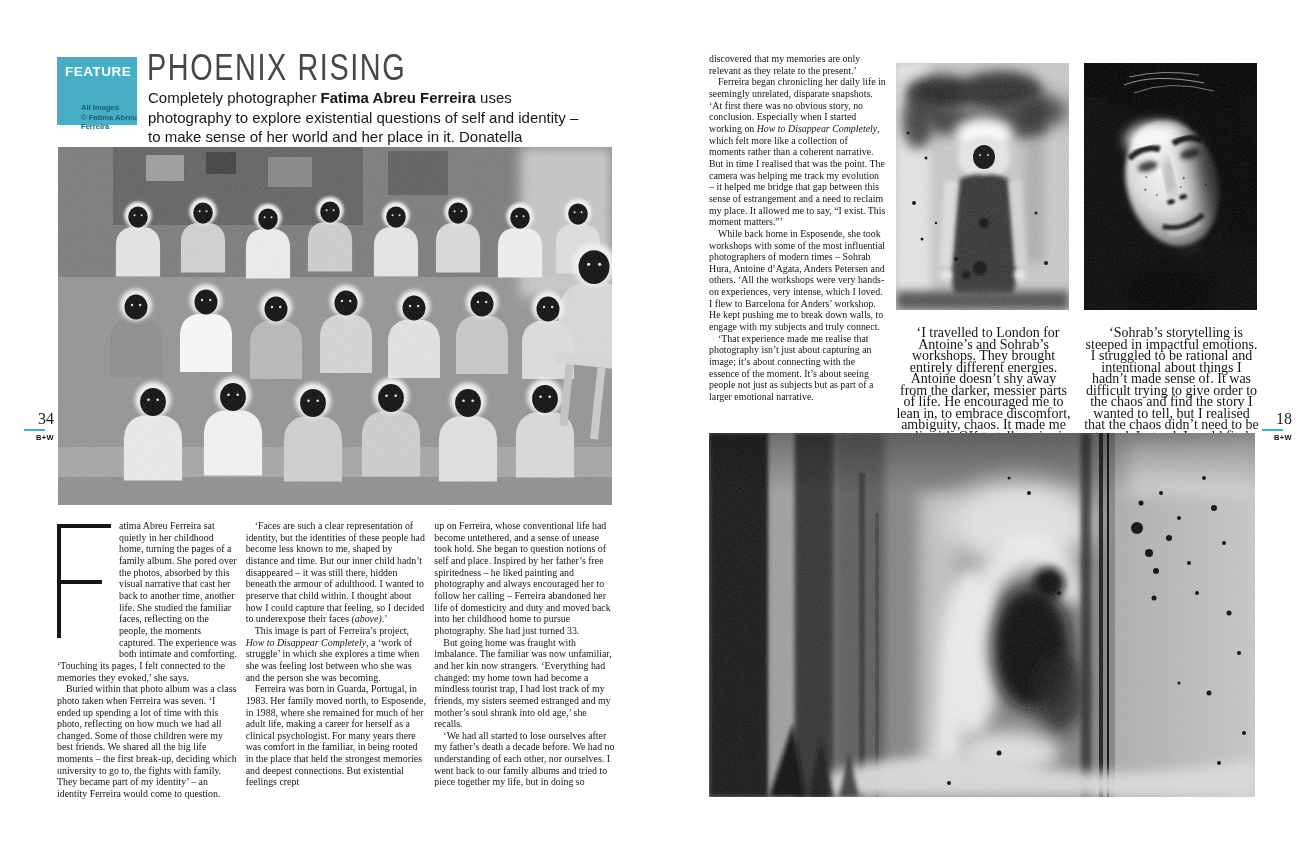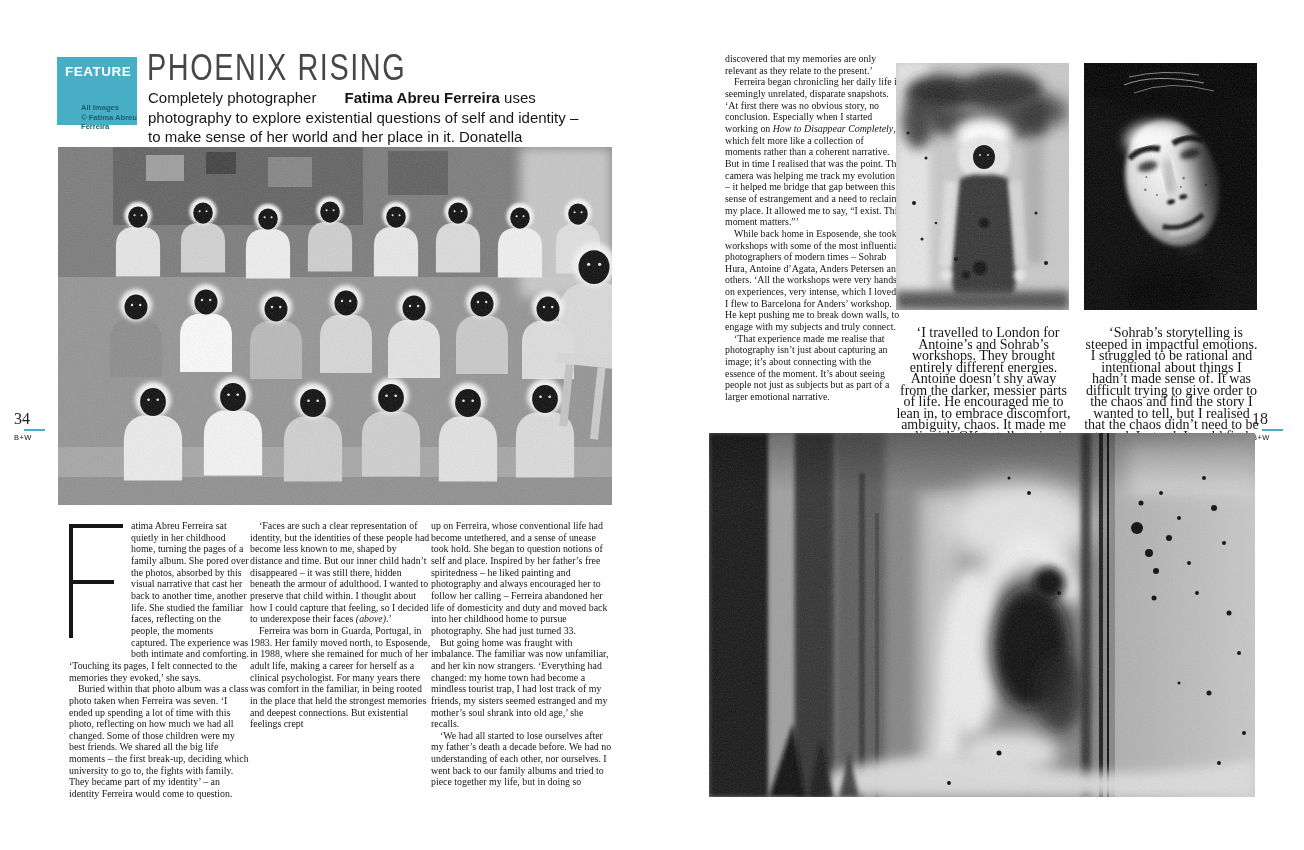--- a/index.html
+++ b/index.html
@@ -14,38 +14,38 @@
   .badge-credit{position:absolute;left:24px;top:46px;color:#1d5d70;font-family:"Liberation Sans",sans-serif;
                 font-weight:bold;font-size:7.6px;line-height:9.6px;white-space:pre-line;}
   .title{left:147px;top:49px;margin:0;font-family:"Liberation Sans",sans-serif;font-weight:normal;
          font-size:37px;line-height:38px;color:#474747;letter-spacing:2px;
          transform:scaleX(.78);transform-origin:0 0;white-space:nowrap;}
   .standfirst{left:148px;top:88px;width:438px;margin:0;font-family:"Liberation Sans",sans-serif;
               font-size:15px;line-height:19.6px;color:#161616;}
   .standfirst .bd{font-weight:bold;}
 
   
-  .folio{width:40px;text-align:left;}
+  .folio{width:40px;text-align:right;}
   .folio-left{left:14px;top:411px;}
   .folio-right{left:1252px;top:411px;}
   .folio-num{font-size:16px;line-height:16px;color:#222;}
   .folio-rule{width:21px;height:2px;background:#47aec5;margin:2px auto 2px auto;}
-  .folio-brand{font-family:"Liberation Sans",sans-serif;font-weight:normal;font-size:7.5px;color:#111;letter-spacing:.4px;}
+  .folio-brand{font-family:"Liberation Sans",sans-serif;font-weight:bold;font-size:7.5px;color:#111;letter-spacing:.4px;}
 
   
-  .body-cols{left:57px;top:520px;width:558px;display:flex;margin-left:12px;}
+  .body-cols{left:57px;top:520px;width:558px;display:flex;gap:8px;}
   .col{width:181px;font-size:9.9px;line-height:11.65px;text-align:left;}
   .para{margin:0;}
   .para.indent{text-indent:9px;}
   .it{font-style:italic;}
-  .bd{font-weight:bold;margin-left:24px;}
+  .bd{font-weight:bold;}
   .dropcap{float:left;width:56px;height:128px;margin:2px 6px 0 0;}
   .sr{position:absolute;width:1px;height:1px;overflow:hidden;clip-path:inset(50%);}
 
-  .rcol1{left:709px;top:53px;width:177px;margin-left:16px;}
+  .rcol1{left:709px;top:53px;width:177px;}
   .caption{width:175px;font-size:14px;line-height:11.5px;text-align:center;}
   .captionA{left:896px;top:327px;}
   .captionB{left:1084px;top:327px;}
 
   
   .photo{display:block;}
   .photo-class{left:58px;top:147px;}
   .photo-figure{left:896px;top:63px;}
   .photo-face{left:1084px;top:63px;}
   .photo-shadow{left:709px;top:433px;}
@@ -176,20 +176,21 @@
         </svg>
       </div>
       <div>
           <p class="para"><span>atima Abreu Ferreira sat quietly in her childhood home, turning the pages of a family album. She pored over the photos, absorbed by this visual narrative that cast her back to another time, another life. She studied the familiar faces, reflecting on the people, the moments captured. The experience was both intimate and comforting. ‘Touching its pages, I felt connected to the memories they evoked,’ she says.</span></p>
           <p class="para indent"><span>Buried within that photo album was a class photo taken when Ferreira was seven. ‘I ended up spending a lot of time with this photo, reflecting on how much we had all changed. Some of those children were my best friends. We shared all the big life moments – the first break-up, deciding which university to go to, the fights with family. They became part of my identity’ – an identity Ferreira would come to question.</span></p>
         </div>
     </div>
     <div class="col">
       <div>
           <p class="para indent"><span>‘Faces are such a clear representation of identity, but the identities of these people had become less known to me, shaped by distance and time. But our inner child hadn’t disappeared – it was still there, hidden beneath the armour of adulthood. I wanted to preserve that child within. I thought about how I could capture that feeling, so I decided to underexpose their faces </span><span class="it">(above)</span><span>.’</span></p>
+          <p class="para indent"><span>This image is part of Ferreira’s project, </span><span class="it">How to Disappear Completely</span><span>, a ‘work of struggle’ in which she explores a time when she was feeling lost between who she was and the person she was becoming.</span></p>
           <p class="para indent"><span>Ferreira was born in Guarda, Portugal, in 1983. Her family moved north, to Esposende, in 1988, where she remained for much of her adult life, making a career for herself as a clinical psychologist. For many years there was comfort in the familiar, in being rooted in the place that held the strongest memories and deepest connections. But existential feelings crept</span></p>
         </div>
     </div>
     <div class="col">
       <div>
           <p class="para"><span>up on Ferreira, whose conventional life had become untethered, and a sense of unease took hold. She began to question notions of self and place. Inspired by her father’s free spiritedness – he liked painting and photography and always encouraged her to follow her calling – Ferreira abandoned her life of domesticity and duty and moved back into her childhood home to pursue photography. She had just turned 33.</span></p>
           <p class="para indent"><span>But going home was fraught with imbalance. The familiar was now unfamiliar, and her kin now strangers. ‘Everything had changed: my home town had become a mindless tourist trap, I had lost track of my friends, my sisters seemed estranged and my mother’s soul shrank into old age,’ she recalls.</span></p>
           <p class="para indent"><span>‘We had all started to lose ourselves after my father’s death a decade before. We had no understanding of each other, nor ourselves. I went back to our family albums and tried to piece together my life, but in doing so</span></p>
         </div>
     </div>

